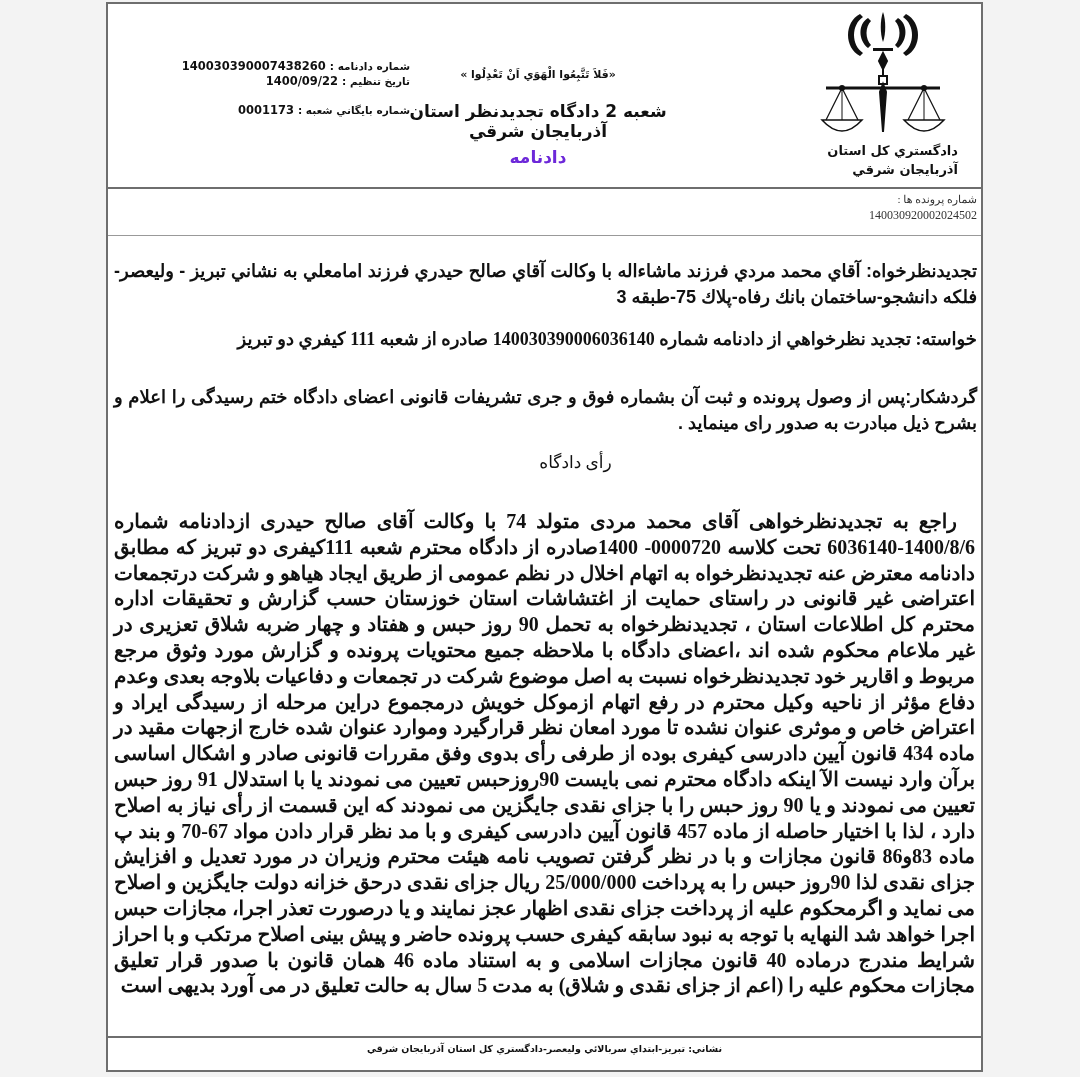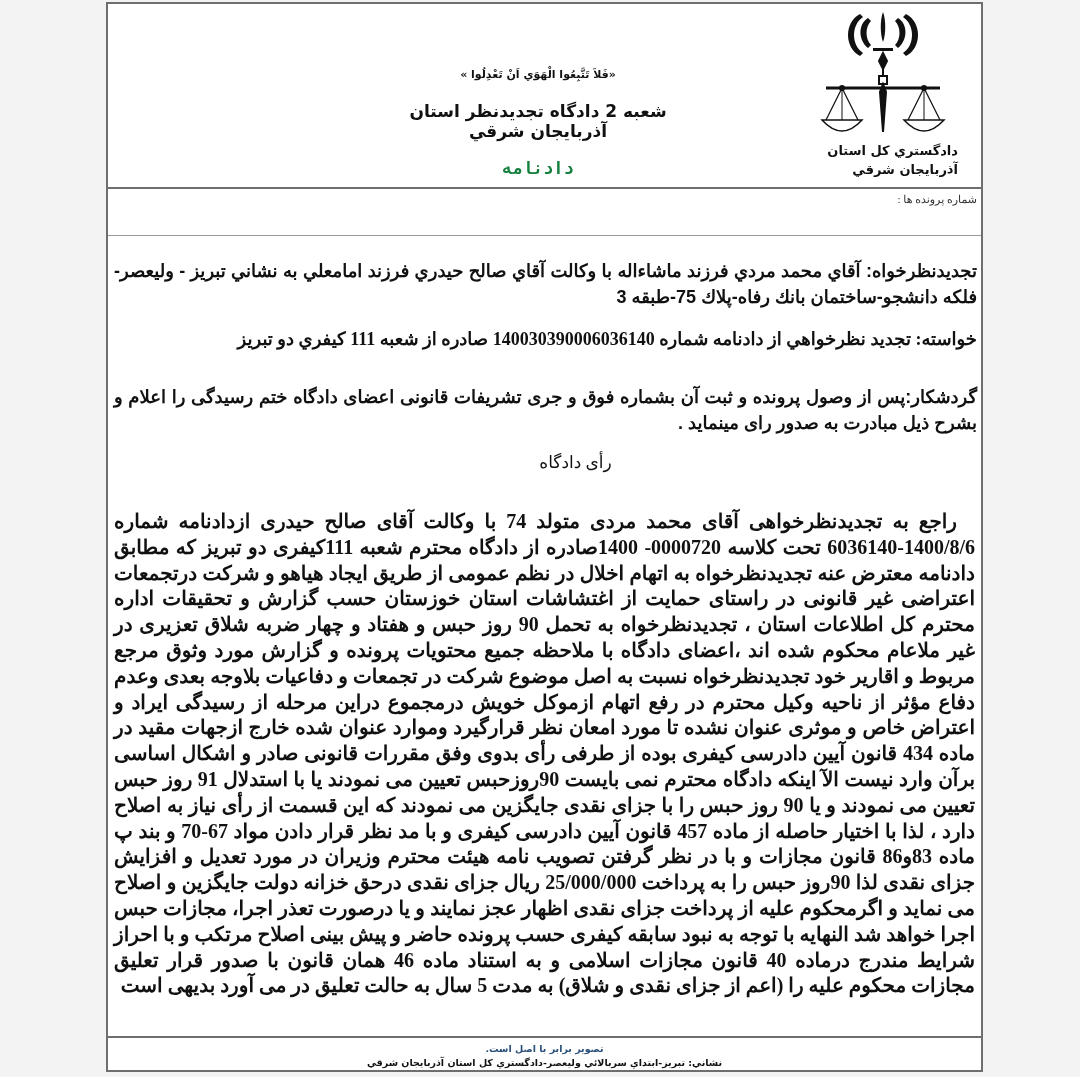--- a/index.html
+++ b/index.html
@@ -20,21 +20,21 @@
   }
   .emblem svg { display:block; margin:0 auto; }
   .emblem .org {
     font-size:13px; font-weight:bold; direction:rtl; line-height:19px; margin-top:-2px;
   }
   .center-block {
     position:absolute; left:300px; width:260px; top:40px; text-align:center; direction:rtl;
   }
   .motto { font-size:11px; font-weight:bold;margin-top:24px; }
   .branch { font-size:17px; font-weight:bold; margin-top:20px; }
-  .doc-title { font-size:17px; font-weight:bold; color:#15803d; margin-top:17px;font-family:Liberation Mono, monospace; }
+  .doc-title { font-size:17px; font-weight:bold; color:#6d28d9; margin-top:6px; }
   .meta {
     position:absolute; left:72px; top:55px; width:230px; direction:rtl; text-align:right;
     font-size:11.5px; font-weight:bold; line-height:15px;
   }
   .meta .row { white-space:nowrap; }
   .meta .row.gap { margin-top:14px; }
   .meta .lbl { font-size:10.5px; }
   .case-sec {
     position:absolute; left:0; right:0; top:183px; height:48px;
     border-bottom:1px solid #999; direction:rtl; text-align:right;
@@ -101,31 +101,45 @@
       </svg>
       <div class="org">دادگستري كل استان آذربايجان شرقي</div>
     </div>
 
     <div class="center-block">
       <div class="motto">«فَلاَ تَتَّبِعُوا الْهَوَي اَنْ تَعْدِلُوا »</div>
       <div class="branch">شعبه 2 دادگاه تجديدنظر استان آذربايجان شرقي</div>
       <div class="doc-title">دادنامه</div>
     </div>
 
+    <div class="meta">
+      <div class="row">
+        <span class="lbl">شماره دادنامه :</span>
+        <span>140030390007438260</span>
+      </div>
+      <div class="row">
+        <span class="lbl">تاريخ تنظيم :</span>
+        <span>1400/09/22</span>
+      </div>
+      <div class="row gap">
+        <span class="lbl">شماره بايگاني شعبه :</span>
+        <span>0001173</span>
+      </div>
+    </div>
   </div>
 
   <div class="case-sec">
     <div class="lbl">شماره پرونده ها :</div>
+    <div class="num">140030920002024502</div>
   </div>
 
   <div class="body">
     <p class="para p-appellant">تجديدنظرخواه: آقاي محمد مردي فرزند ماشاءاله با وكالت آقاي صالح حيدري فرزند امامعلي به نشاني تبريز - وليعصر-فلكه دانشجو-ساختمان بانك رفاه-پلاك 75-طبقه 3</p>
     <p class="para p-request">خواسته: تجديد نظرخواهي از دادنامه شماره 140030390006036140 صادره از شعبه 111 كيفري دو تبريز</p>
     <p class="para p-clerk">گردشكار:پس از وصول پرونده و ثبت آن بشماره فوق و جرى تشريفات قانونى اعضاى دادگاه ختم رسيدگى را اعلام و بشرح ذيل مبادرت به صدور راى مينمايد .</p>
     <div class="verdict-title">رأی دادگاه</div>
     <p class="para verdict">راجع به تجدیدنظرخواهی آقای محمد مردی متولد 74 با وکالت آقای صالح حیدری ازدادنامه شماره 1400/8/6-6036140 تحت کلاسه 0000720- 1400صادره از دادگاه محترم شعبه 111کیفری دو تبریز که مطابق دادنامه معترض عنه تجدیدنظرخواه به اتهام اخلال در نظم عمومی از طریق ایجاد هیاهو و شرکت درتجمعات اعتراضی غیر قانونی در راستای حمایت از اغتشاشات استان خوزستان حسب گزارش و تحقیقات اداره محترم کل اطلاعات استان ، تجدیدنظرخواه به تحمل 90 روز حبس و هفتاد و چهار ضربه شلاق تعزیری در غیر ملاعام محکوم شده اند ،اعضای دادگاه با ملاحظه جمیع محتویات پرونده و گزارش مورد وثوق مرجع مربوط و اقاریر خود تجدیدنظرخواه نسبت به اصل موضوع شرکت در تجمعات و دفاعیات بلاوجه بعدی وعدم دفاع مؤثر از ناحیه وکیل محترم در رفع اتهام ازموکل خویش درمجموع دراین مرحله از رسیدگی ایراد و اعتراض خاص و موثری عنوان نشده تا مورد امعان نظر قرارگیرد وموارد عنوان شده خارج ازجهات مقید در ماده 434 قانون آیین دادرسی کیفری بوده از طرفی رأی بدوی وفق مقررات قانونی صادر و اشکال اساسی برآن وارد نیست الآ اینکه دادگاه محترم نمی بایست 90روزحبس تعیین می نمودند یا با استدلال 91 روز حبس تعیین می نمودند و یا 90 روز حبس را با جزای نقدی جایگزین می نمودند که این قسمت از رأی نیاز به اصلاح دارد ، لذا با اختیار حاصله از ماده 457 قانون آیین دادرسی کیفری و با مد نظر قرار دادن مواد 67-70 و بند پ ماده 83و86 قانون مجازات و با در نظر گرفتن تصویب نامه هیئت محترم وزیران در مورد تعدیل و افزایش جزای نقدی لذا 90روز حبس را به پرداخت 25/000/000 ریال جزای نقدی درحق خزانه دولت جایگزین و اصلاح می نماید و اگرمحکوم علیه از پرداخت جزای نقدی اظهار عجز نمایند و یا درصورت تعذر اجرا، مجازات حبس اجرا خواهد شد النهایه با توجه به نبود سابقه کیفری حسب پرونده حاضر و پیش بینی اصلاح مرتکب و با احراز شرایط مندرج درماده 40 قانون مجازات اسلامی و به استناد ماده 46 همان قانون با صدور قرار تعلیق مجازات محکوم علیه را (اعم از جزای نقدی و شلاق) به مدت 5 سال به حالت تعلیق در می آورد بدیهی است</p>
   </div>
 
   <div class="footer">
-    <div class="certified">تصوير برابر با اصل است.</div>
     <div>نشاني: تبريز-ابتداي سربالائي وليعصر-دادگستري كل استان آذربايجان شرقي</div>
   </div>
 </div>
 
 </body></html>

